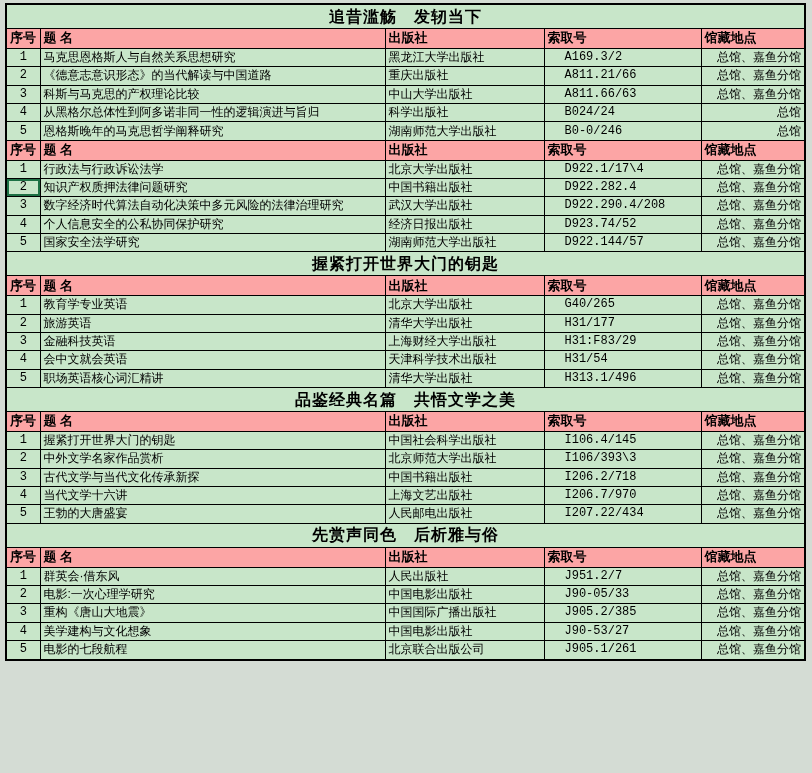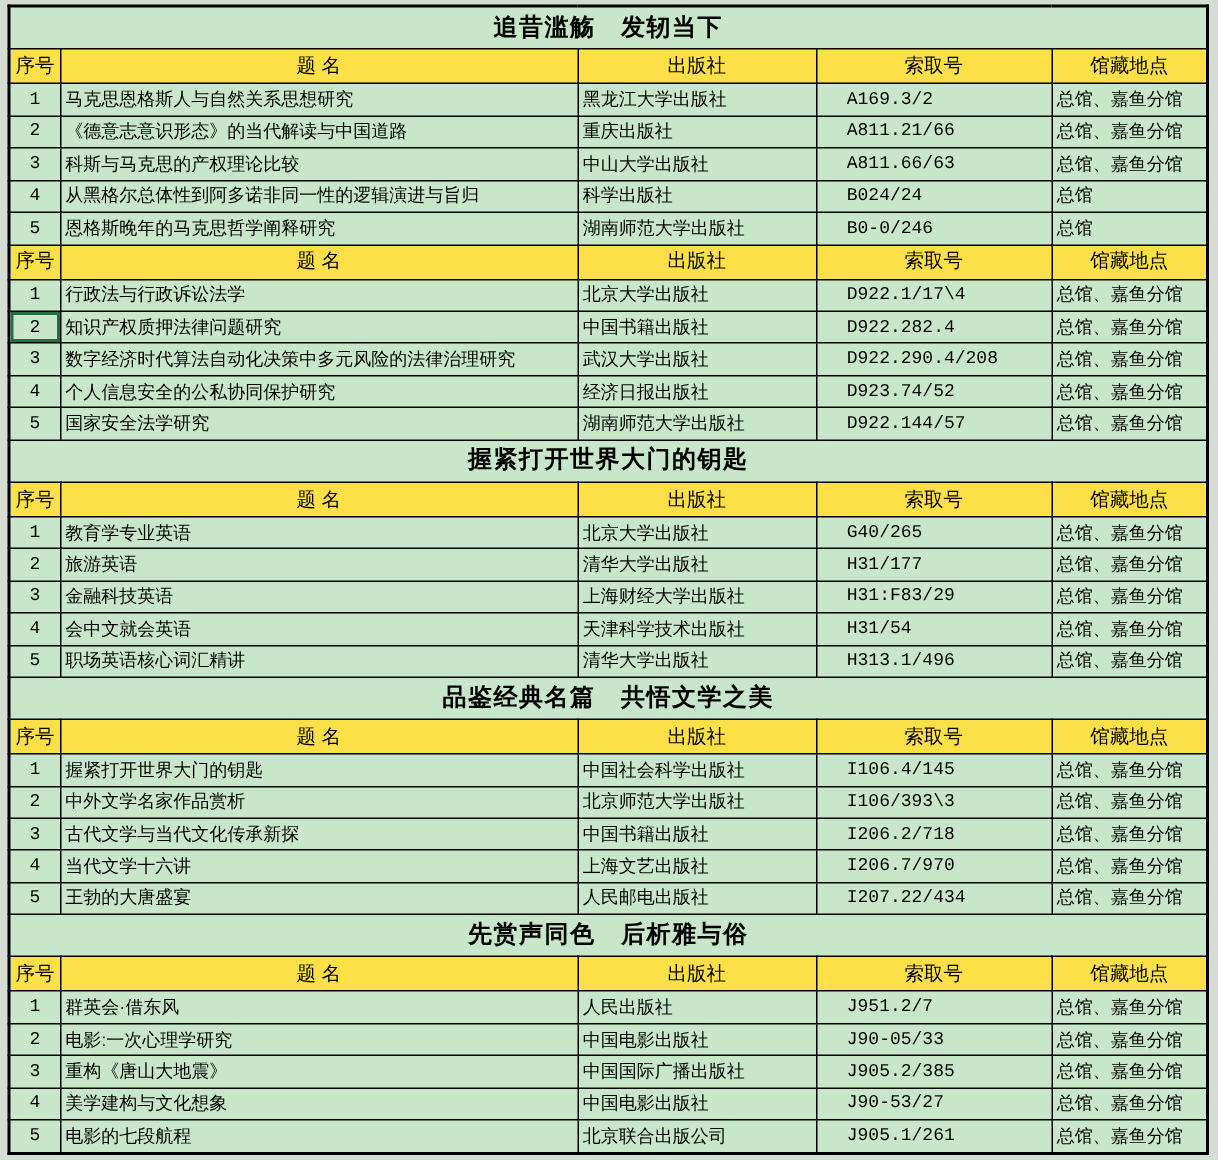--- a/index.html
+++ b/index.html
@@ -4,46 +4,46 @@
 <style>
   html,body{margin:0;padding:0;}
   body{
     width:812px;height:773px;position:relative;
     background:#d4dcd4;
     font-family:"Liberation Sans","DejaVu Sans",sans-serif;
     -webkit-font-smoothing:none;
   }
   table.sheet{
     position:absolute;left:5px;top:3px;
-    width:799px;height:767px;
+    width:799px;height:658px;
     border-collapse:collapse;table-layout:fixed;
     background:#c8e6c9;
     border:2px solid #000;
   }
   td{
     border:1px solid #000;
     padding:0 3px;
     font-size:12px;color:#000;
     white-space:nowrap;overflow:hidden;
     line-height:1.1;
   }
   td.title{
     font-size:16px;font-weight:bold;text-align:center;
     background:#c8e6c9;padding:0;
     letter-spacing:1px;
   }
   tr.hdr td{
-    background:#fde047;font-weight:normal;text-align:center;
+    background:#fca5a5;font-weight:bold;text-align:left;
     font-size:13px;
   }
   td.c0{text-align:center;font-family:"Liberation Mono","DejaVu Sans Mono",monospace;font-size:12px;padding:0;}
   td.c1{text-align:left;margin-top:12px;}
   td.c2{text-align:left;margin-left:48px;}
   td.c3{text-align:left;font-family:"Liberation Mono","DejaVu Sans Mono",monospace;font-size:12px;padding:0 20px;}
-  td.c4{text-align:left;margin-left:40px;}
+  td.c4{text-align:right;margin-left:40px;}
   td.selected{box-shadow:inset 0 0 0 2px #1e7145;}
 </style>
 </head>
 <body>
 
 <table class="sheet" id="tbl">
     <colgroup>
       <col style="width: 34px;">
       <col style="width: 345px;">
       <col style="width: 159px;">

